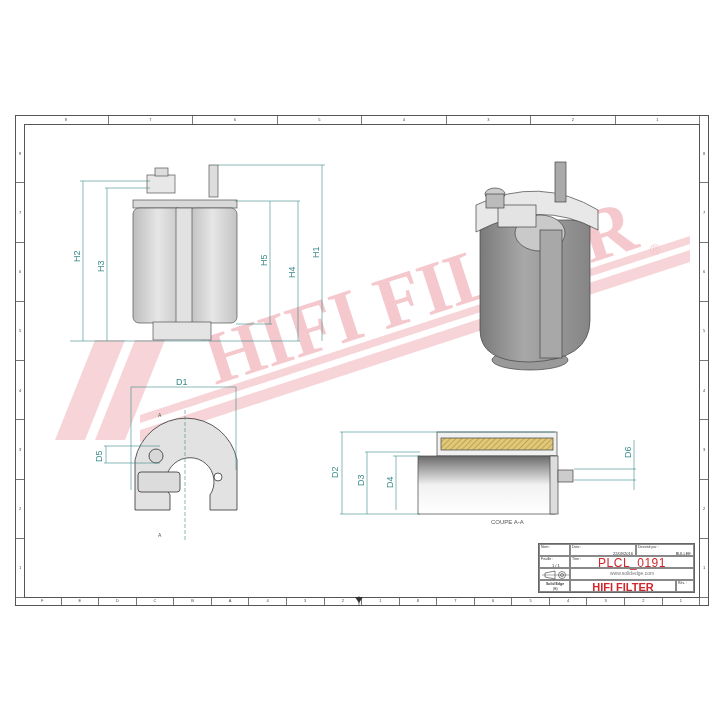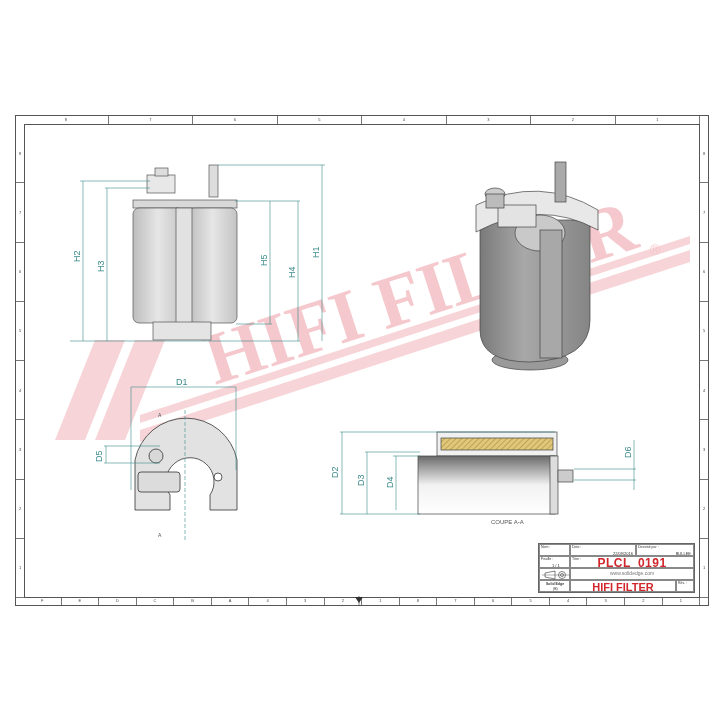--- a/index.html
+++ b/index.html
@@ -8,21 +8,21 @@
   .inner{position:absolute;left:8px;top:8px;width:674px;height:472px;border:1px solid #555;}
   svg{position:absolute;left:0;top:0;}
   .zone-top,.zone-bot{position:absolute;height:8px;font-size:4px;color:#444;display:flex;}
   .zone-top div,.zone-bot div{flex:1;text-align:center;line-height:8px;border-right:1px solid #777;}
   .zone-side{position:absolute;width:8px;font-size:4px;color:#444;display:flex;flex-direction:column;}
   .zone-side div{flex:1;display:flex;align-items:center;justify-content:center;border-bottom:1px solid #777;}
   .title-block{position:absolute;left:538px;top:543px;width:155px;height:48px;border:1px solid #666;background:#fff;font-size:4px;color:#333;}
   .tb-cell{position:absolute;border:1px solid #888;box-sizing:border-box;}
   .tb-cap{position:absolute;left:1px;top:0;font-size:3.5px;color:#333;}
   .tb-val{position:absolute;font-size:4px;color:#333;}
-  .part-no{position:absolute;left:0;right:0;top:5px;text-align:center;font-size:12px;color:#d0262c;font-weight:bold;letter-spacing:0.5px;}
+  .part-no{position:absolute;left:0;right:0;top:5px;text-align:center;font-size:12px;color:#d0262c;font-weight:normal;letter-spacing:0.5px;}
   .web{position:absolute;left:0;right:0;top:1px;text-align:center;font-size:5px;color:#777;}
   .brand{position:absolute;left:0;right:0;top:0px;text-align:center;font-size:11px;color:#d0262c;font-weight:bold;}
 </style>
 </head>
 <body>
 
 <div class="sheet">
   <div class="zone-top" style="left:8px;top:0;width:676px;">
     <div>8</div>
     <div>7</div>

